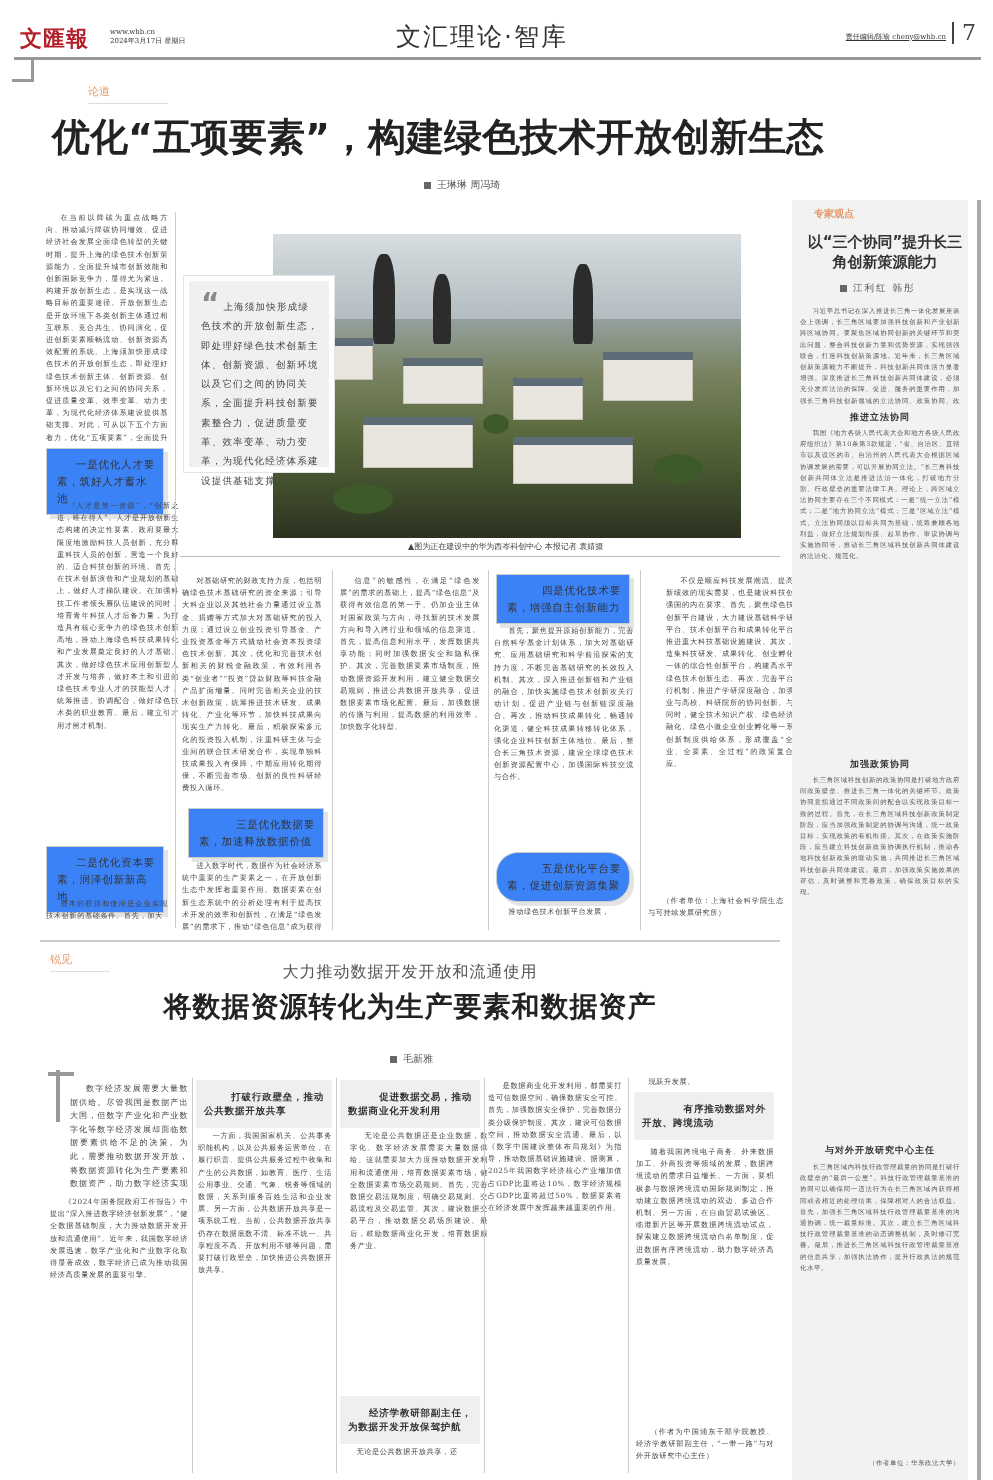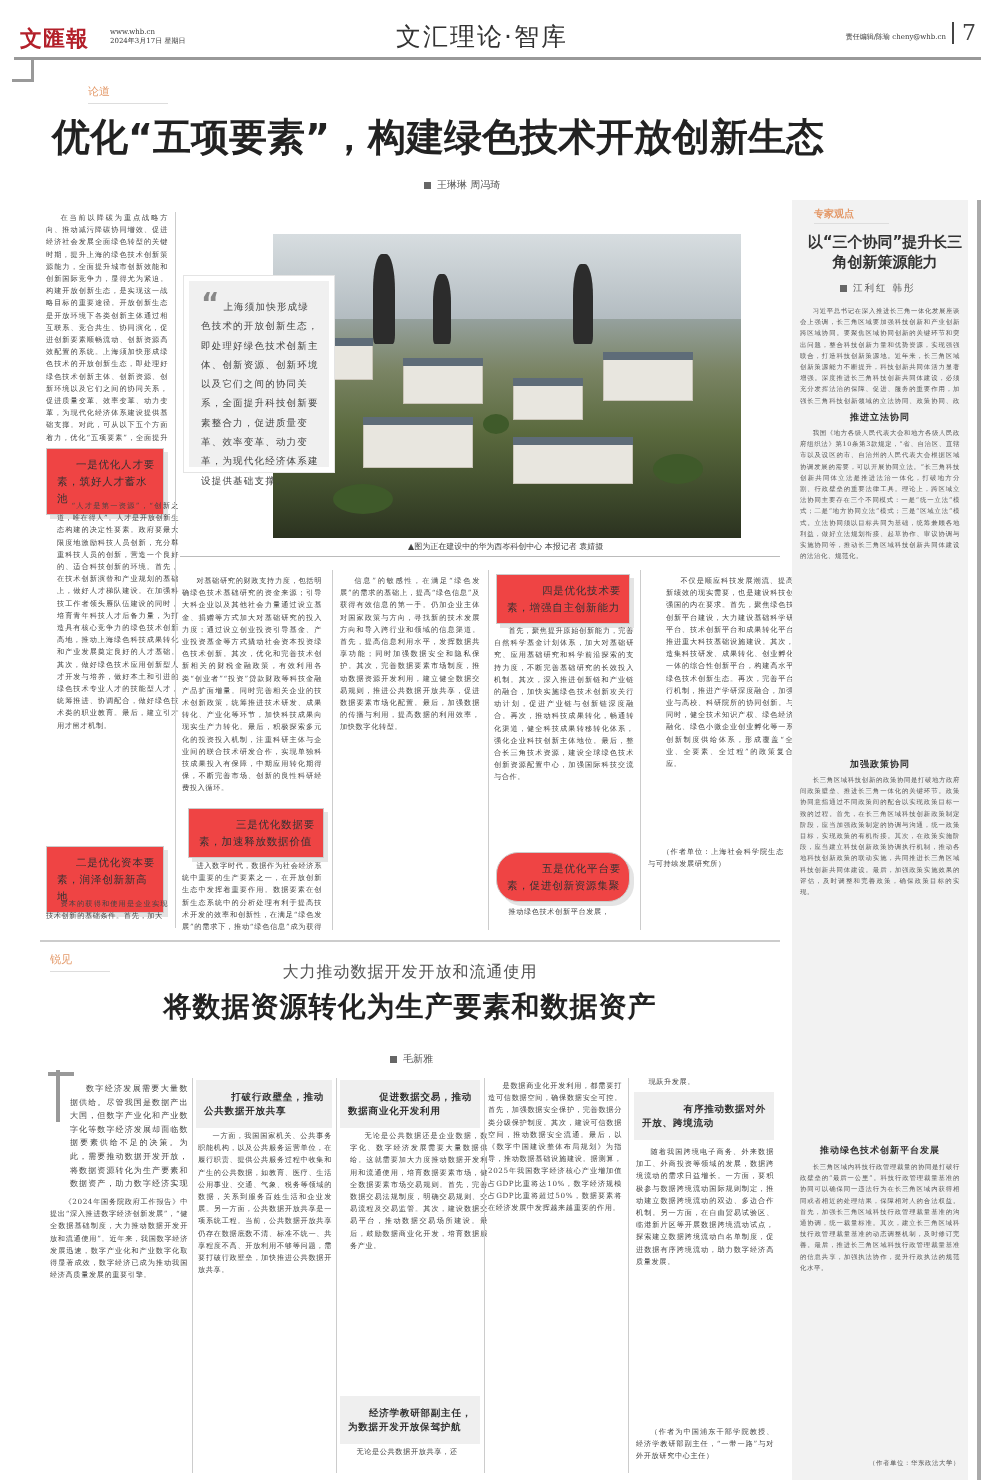--- a/index.html
+++ b/index.html
@@ -1,21 +1,21 @@
 <!DOCTYPE html>
 <html><head>
 <meta charset="utf-8">
 <style>
   * { box-sizing: border-box; margin: 0; padding: 0; }
   body { width: 993px; height: 1480px; background: #fff; font-family: "DejaVu Serif", serif; color: #333; overflow: hidden; position: relative; }
   .masthead { position: absolute; left: 12px; top: 0; width: 970px; height: 44px; }
   .logo { position: absolute; left: 8px; top: 24px; font-size: 22px; font-weight: bold; color: #b3202a; letter-spacing: 1px; font-family: "DejaVu Serif", serif; }
   .site-info { position: absolute; left: 98px; top: 28px; font-size: 7px; line-height: 9px; color: #333; }
   .section-title { position: absolute; left: 384px; top: 20px; font-size: 25px; color: #333; font-family: "DejaVu Sans", sans-serif; letter-spacing: 2px; }
-  .editor-info { position: absolute; right: 36px; top: 32px; font-size: 7px; color: #333; }
+  .editor-info { position: absolute; right: 36px; top: 32px; font-size: 7px; color: #333; text-decoration: underline; }
   .page-num { position: absolute; right: 6px; top: 22px; font-size: 22px; color: #444; border-left: 2px solid #444; padding-left: 8px; line-height: 22px; }
   .rule-top { position: absolute; left: 14px; top: 57px; width: 967px; height: 3px; background: #999; }
   .corner { position: absolute; left: 12px; top: 60px; width: 22px; height: 22px; border-right: 3px solid #999; border-bottom: 3px solid #999; }
 
   .tag { position: absolute; font-size: 11px; color: #e49a6a; padding-bottom: 4px; border-bottom: 1px solid #ddd; font-family: "DejaVu Sans", sans-serif; }
   .headline1 { position: absolute; left: 52px; top: 112px; width: 720px; font-size: 38px; font-weight: bold; color: #222; font-family: "DejaVu Sans", sans-serif; letter-spacing: 0; white-space: nowrap; }
   .byline { position: absolute; font-size: 10px; color: #555; }
   .byline .sq { display: inline-block; width: 7px; height: 7px; background: #666; margin-right: 6px; vertical-align: middle; }
 
   .body-col { position: absolute; font-size: 7.2px; line-height: 12.2px; color: #444; text-align: justify; letter-spacing: 0.6px; overflow: hidden; }
@@ -26,29 +26,29 @@
   .photo .building { position:absolute; background:#e8e6df; border:1px solid #c9c4b8; }
   .photo .roof { position:absolute; background:#5e6c78; }
   .photo .tree { position:absolute; background:#3f5a2a; border-radius:50%; }
   .photo .person { position:absolute; background:#2c2c2c; border-radius: 40% 40% 10% 10%; }
   .caption { position: absolute; left: 408px; top: 541px; font-size: 8px; color: #444; }
 
   .pullquote { position: absolute; left: 184px; top: 276px; width: 150px; height: 196px; background: #f0f0f0; border: 5px solid #fff; box-shadow: 0 0 0 1px #e4e4e4; padding: 14px 10px 10px 12px; }
   .pullquote .qmark { font-size: 28px; color: #888; font-weight: bold; line-height: 18px; float: left; margin-right: 4px; font-family: "DejaVu Sans", sans-serif; }
   .pullquote .qtext { font-size: 9.5px; line-height: 14.3px; color: #444; letter-spacing: 1.2px; }
 
-  .subhead-box { position: absolute; background: #ef4444; border: 1px solid #ccc; box-shadow: 4px 4px 0 #e4e4e4; font-size: 10.5px; line-height: 17px; color: #333; padding: 7px 8px 7px 10px; letter-spacing: 0.8px; }
+  .subhead-box { position: absolute; background: #3b82f6; border: 1px solid #ccc; box-shadow: 4px 4px 0 #e4e4e4; font-size: 10.5px; line-height: 17px; color: #333; padding: 7px 8px 7px 10px; letter-spacing: 0.8px; }
   .subhead-box .l1 { display:block; text-align: right; }
 
   .vrule { position: absolute; width: 1px; background: #ccc; }
   .hrule { position: absolute; height: 1px; background: #bbb; }
 
   .sidebar { position: absolute; left: 792px; top: 200px; width: 176px; height: 1280px; background: #f2f2f2; }
   .sidebar-rule { position: absolute; left: 977px; top: 200px; width: 4px; height: 1280px; background: #aaa; }
-  .sb-tag { position: absolute; left: 814px; top: 207px; font-size: 10px; color: #e49a6a; font-weight: bold; border-bottom: 1px solid #ddd; padding-bottom: 2px; width: 75px; font-family: "DejaVu Sans", sans-serif; }
+  .sb-tag { position: absolute; left: 814px; top: 207px; font-size: 10px; color: #e49a6a; font-weight: bold; border-bottom: 1px solid #ddd; padding-bottom: 17px; width: 75px; font-family: "DejaVu Sans", sans-serif; }
   .sb-title { position: absolute; left: 805px; top: 232px; width: 160px; text-align: center; font-size: 15px; line-height: 20px; font-weight: bold; color: #333; font-family: "DejaVu Sans", sans-serif; }
   .sb-byline { position: absolute; left: 840px; top: 282px; font-size: 9.5px; color: #555; letter-spacing: 2px; }
   .sb-byline .sq { display: inline-block; width: 7px; height: 7px; background: #666; margin-right: 6px; vertical-align: middle; }
   .sb-sub { position: absolute; left: 800px; width: 160px; text-align: center; font-size: 9px; font-weight: bold; color: #333; letter-spacing: 1px; font-family: "DejaVu Sans", sans-serif; }
   .sb-body { position: absolute; left: 800px; width: 160px; font-size: 6.4px; line-height: 11.2px; color: #555; text-align: justify; letter-spacing: 0.6px; overflow: hidden; }
   .sb-body p { text-indent: 2em; }
 
   .bottom-box { position: absolute; left: 40px; top: 940px; width: 740px; height: 540px; border-top: 2px solid #ccc; }
   .tag2 { position: absolute; left: 50px; top: 952px; font-size: 11px; color: #e49a6a; border-bottom: 1px solid #ddd; padding-bottom: 4px; width: 60px; font-family: "DejaVu Sans", sans-serif; }
   .kicker2 { position: absolute; left: 200px; top: 962px; width: 420px; text-align: center; font-size: 16px; color: #555; letter-spacing: 1px; }
@@ -149,41 +149,41 @@
 <div class="subhead-box" style="left:496px; top:852px; width:134px;border-radius:22px;"><span class="l1">五是优化平台要</span><span>素，促进创新资源集聚</span></div>
 <div class="body-col" style="left:494px; top:906px; width:140px; height:20px;">
     <p>推动绿色技术创新平台发展，</p>
   </div>
 
 <div class="vrule" style="left:640px; top:570px; height:360px;"></div>
 
 <div class="body-col" style="left:666px; top:575px; width:136px; height:320px;">
     <p>不仅是顺应科技发展潮流、提高创新绩效的现实需要，也是建设科技创新强国的内在要求。首先，聚焦绿色技术创新平台建设，大力建设基础科学研究平台、技术创新平台和成果转化平台，推进重大科技基础设施建设。其次，打造集科技研发、成果转化、创业孵化于一体的综合性创新平台，构建高水平的绿色技术创新生态。再次，完善平台运行机制，推进产学研深度融合，加强企业与高校、科研院所的协同创新。与此同时，健全技术知识产权、绿色经济金融化、绿色小微企业创业孵化等一系列创新制度供给体系，形成覆盖“全产业、全要素、全过程”的政策复合效应。</p>
   </div>
-<div class="body-col" style="left:648px; top:846px; width:136px; height:28px;">
+<div class="body-col" style="left:648px; top:895px; width:136px; height:28px;">
     <p>（作者单位：上海社会科学院生态与可持续发展研究所）</p>
   </div>
 
 <div class="sidebar"></div>
 <div class="sidebar-rule"></div>
 <div class="sb-tag">专家观点</div>
 <div class="sb-title">以“三个协同”提升长三角创新策源能力</div>
 <div class="sb-byline"><span class="sq"></span><span>江利红   韩彤</span></div>
 <div class="sb-body" style="top:306px; height:102px;">
     <p>习近平总书记在深入推进长三角一体化发展座谈会上强调，长三角区域要加强科技创新和产业创新跨区域协同。要聚焦区域协同创新的关键环节和突出问题，整合科技创新力量和优势资源，实现强强联合，打造科技创新策源地。近年来，长三角区域创新策源能力不断提升，科技创新共同体活力显著增强。深度推进长三角科技创新共同体建设，必须充分发挥法治的保障、促进、服务的重要作用，加强长三角科技创新领域的立法协同、政策协同、政务服务协同。</p>
   </div>
 <div class="sb-sub" style="top:411px;">推进立法协同</div>
 <div class="sb-body" style="top:428px; height:326px;">
     <p>我国《地方各级人民代表大会和地方各级人民政府组织法》第10条第3款规定，“省、自治区、直辖市以及设区的市、自治州的人民代表大会根据区域协调发展的需要，可以开展协同立法。”长三角科技创新共同体立法是推进法治一体化，打破地方分割、行政壁垒的重要法律工具。理论上，跨区域立法协同主要存在三个不同模式：一是“统一立法”模式；二是“地方协同立法”模式；三是“区域立法”模式。立法协同须以目标共同为基础，统筹兼顾各地利益，做好立法规划衔接、起草协作、审议协调与实施协同等，推动长三角区域科技创新共同体建设的法治化、规范化。</p>
   </div>
 <div class="sb-sub" style="top:758px;">加强政策协同</div>
 <div class="sb-body" style="top:775px; height:366px;">
     <p>长三角区域科技创新的政策协同是打破地方政府间政策壁垒、推进长三角一体化的关键环节。政策协同意指通过不同政策间的配合以实现政策目标一致的过程。首先，在长三角区域科技创新政策制定阶段，应当加强政策制定的协调与沟通，统一政策目标，实现政策的有机衔接。其次，在政策实施阶段，应当建立科技创新政策协调执行机制，推动各地科技创新政策的联动实施，共同推进长三角区域科技创新共同体建设。最后，加强政策实施效果的评估，及时调整和完善政策，确保政策目标的实现。</p>
   </div>
-<div class="sb-sub" style="top:1144px;">推动绿色技术创新平台发展</div>
+<div class="sb-sub" style="top:1144px;">与对外开放研究中心主任</div>
 <div class="sb-body" style="top:1162px; height:296px;">
     <p>长三角区域内科技行政管理裁量的协同是打破行政壁垒的“最后一公里”。科技行政管理裁量基准的协同可以确保同一违法行为在长三角区域内获得相同或者相近的处理结果，保障相对人的合法权益。首先，加强长三角区域科技行政管理裁量基准的沟通协调，统一裁量标准。其次，建立长三角区域科技行政管理裁量基准的动态调整机制，及时修订完善。最后，推进长三角区域科技行政管理裁量基准的信息共享，加强执法协作，提升行政执法的规范化水平。</p>
   </div>
 <div class="sb-body" style="top:1458px; height:14px; text-align:right;">（作者单位：华东政法大学）</div>
 
 <div class="bottom-box"></div>
 <div class="tag2">锐见</div>
 <div class="kicker2">大力推动数据开发开放和流通使用</div>
 <div class="headline2">将数据资源转化为生产要素和数据资产</div>
 <div class="byline" style="left:390px; top:1052px;"><span class="sq"></span><span>毛新雅</span></div>

